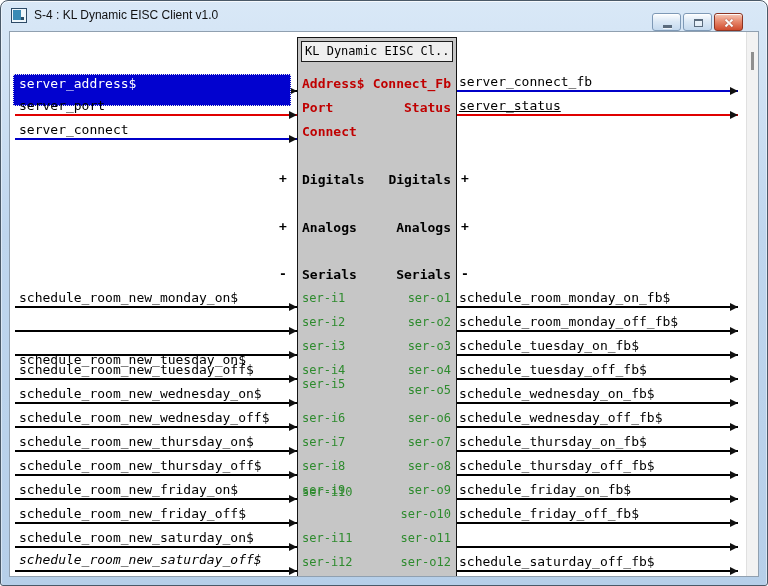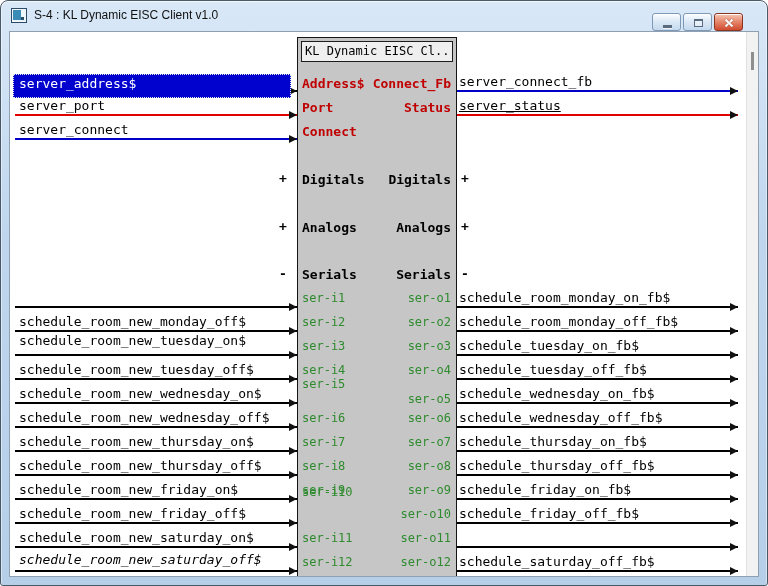--- a/index.html
+++ b/index.html
@@ -123,60 +123,60 @@
           <div class="bport" style="top: 397px;">ser-i7</div>
           <div class="bport" style="top: 421px;">ser-i8</div>
           <div class="bport" style="top: 445px;">ser-i9</div>
           <div class="bport" style="top: 447px;">ser-i10</div>
           <div class="bport" style="top: 493px;">ser-i11</div>
           <div class="bport" style="top: 517px;">ser-i12</div>
           <div class="bport r" style="top: 253px;">ser-o1</div>
           <div class="bport r" style="top: 277px;">ser-o2</div>
           <div class="bport r" style="top: 301px;">ser-o3</div>
           <div class="bport r" style="top: 325px;">ser-o4</div>
-          <div class="bport r" style="top: 354px;">ser-o5</div>
+          <div class="bport r" style="top: 345px;">ser-o5</div>
           <div class="bport r" style="top: 373px;">ser-o6</div>
           <div class="bport r" style="top: 397px;">ser-o7</div>
           <div class="bport r" style="top: 421px;">ser-o8</div>
           <div class="bport r" style="top: 445px; margin-left: 24px;">ser-o9</div>
           <div class="bport r" style="top: 469px;">ser-o10</div>
           <div class="bport r" style="top: 493px;">ser-o11</div>
           <div class="bport r" style="top: 517px;">ser-o12</div>
         </div>
 
       <div class="marker" style="left:266px;top:139px;">+</div>
       <div class="marker" style="left:448px;top:139px;">+</div>
       <div class="marker" style="left:266px;top:187px;">+</div>
       <div class="marker" style="left:448px;top:187px;">+</div>
       <div class="marker" style="left:266px;top:234px;">-</div>
       <div class="marker" style="left:448px;top:234px;">-</div>
 
     <div class="sig-line" style="left: 5px; width: 282px; top: 58px; background: rgb(0, 0, 0);"></div>
         <div class="sig-arrow" style="left: 279px; top: 55px;"></div>
-        <div class="sig-label sel" style="left: 3px; top: 42px; width: 278px; height: 24px;">server_address$</div>
+        <div class="sig-label sel" style="left: 3px; top: 42px; width: 278px; height: 32px;">server_address$</div>
         <div class="sig-line" style="left: 5px; width: 282px; top: 82px; background: rgb(224, 0, 0);"></div>
         <div class="sig-arrow" style="left: 279px; top: 79px;"></div>
         <div class="sig-label" style="left: 9px; top: 66px;">server_port</div>
         <div class="sig-line" style="left: 5px; width: 282px; top: 106px; background: rgb(0, 0, 200);"></div>
         <div class="sig-arrow" style="left: 279px; top: 103px;"></div>
         <div class="sig-label" style="left: 9px; top: 90px;">server_connect</div>
         <div class="sig-line" style="left: 447px; width: 281px; top: 58px; background: rgb(0, 0, 200);"></div>
         <div class="sig-arrow" style="left: 720px; top: 55px;"></div>
         <div class="sig-label" style="left: 449px; top: 42px;">server_connect_fb</div>
         <div class="sig-line" style="left: 447px; width: 281px; top: 82px; background: rgb(224, 0, 0);"></div>
         <div class="sig-arrow" style="left: 720px; top: 79px;"></div>
         <div class="sig-label" style="left: 449px; top: 66px; text-decoration: underline;">server_status</div>
         <div class="sig-line" style="left: 5px; width: 282px; top: 274px; background: rgb(0, 0, 0);"></div>
         <div class="sig-arrow" style="left: 279px; top: 271px;"></div>
+        <div class="sig-label" style="left: 9px; top: 258px;">schedule_room_new_monday_on$</div>
         <div class="sig-line" style="left: 5px; width: 282px; top: 298px; background: rgb(0, 0, 0);"></div>
         <div class="sig-arrow" style="left: 279px; top: 295px;"></div>
-        <div class="sig-label" style="left: 9px; top: 282px;">schedule_room_new_monday_off$</div>
         <div class="sig-line" style="left: 5px; width: 282px; top: 322px; background: rgb(0, 0, 0);"></div>
         <div class="sig-arrow" style="left: 279px; top: 319px;"></div>
-        <div class="sig-label" style="left: 9px; top: 301px;">schedule_room_new_tuesday_on$</div>
+        <div class="sig-label" style="left: 9px; top: 320px;">schedule_room_new_tuesday_on$</div>
         <div class="sig-line" style="left: 5px; width: 282px; top: 346px; background: rgb(0, 0, 0);"></div>
         <div class="sig-arrow" style="left: 279px; top: 343px;"></div>
         <div class="sig-label" style="left: 9px; top: 330px;">schedule_room_new_tuesday_off$</div>
         <div class="sig-line" style="left: 5px; width: 282px; top: 370px; background: rgb(0, 0, 0);"></div>
         <div class="sig-arrow" style="left: 279px; top: 367px;"></div>
         <div class="sig-label" style="left: 9px; top: 354px;">schedule_room_new_wednesday_on$</div>
         <div class="sig-line" style="left: 5px; width: 282px; top: 394px; background: rgb(0, 0, 0);"></div>
         <div class="sig-arrow" style="left: 279px; top: 391px;"></div>
         <div class="sig-label" style="left: 9px; top: 378px;">schedule_room_new_wednesday_off$</div>
         <div class="sig-line" style="left: 5px; width: 282px; top: 418px; background: rgb(0, 0, 0);"></div>

